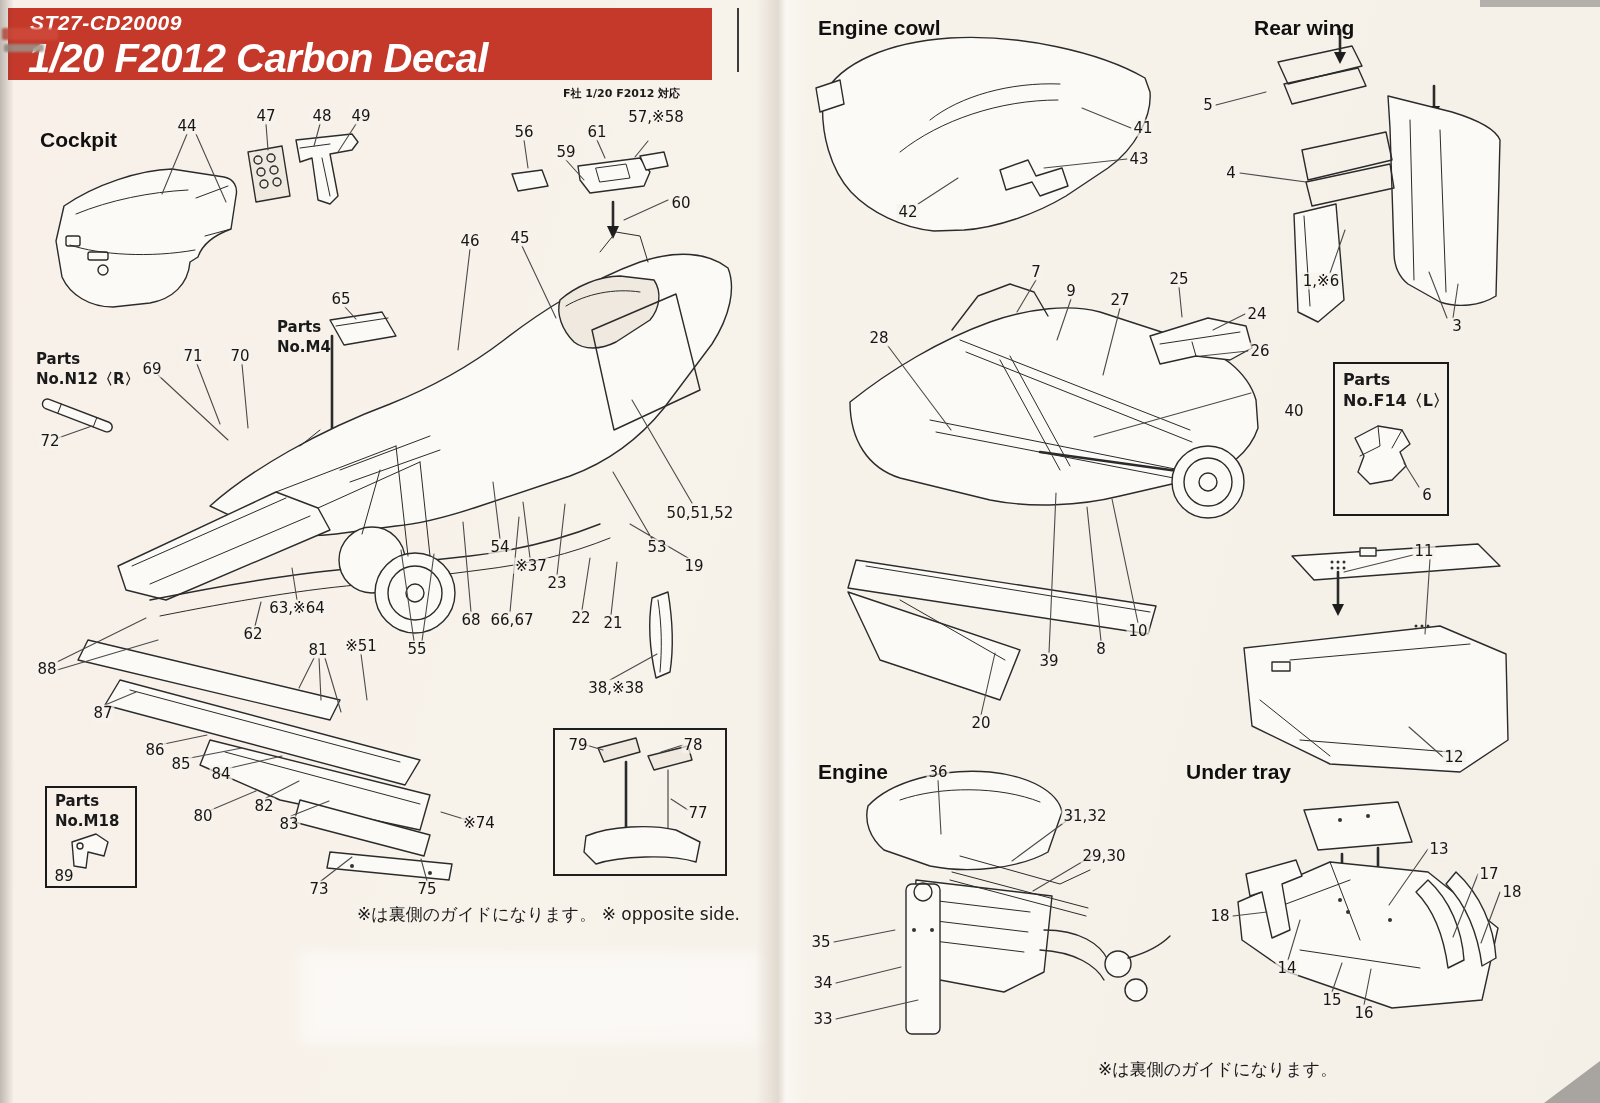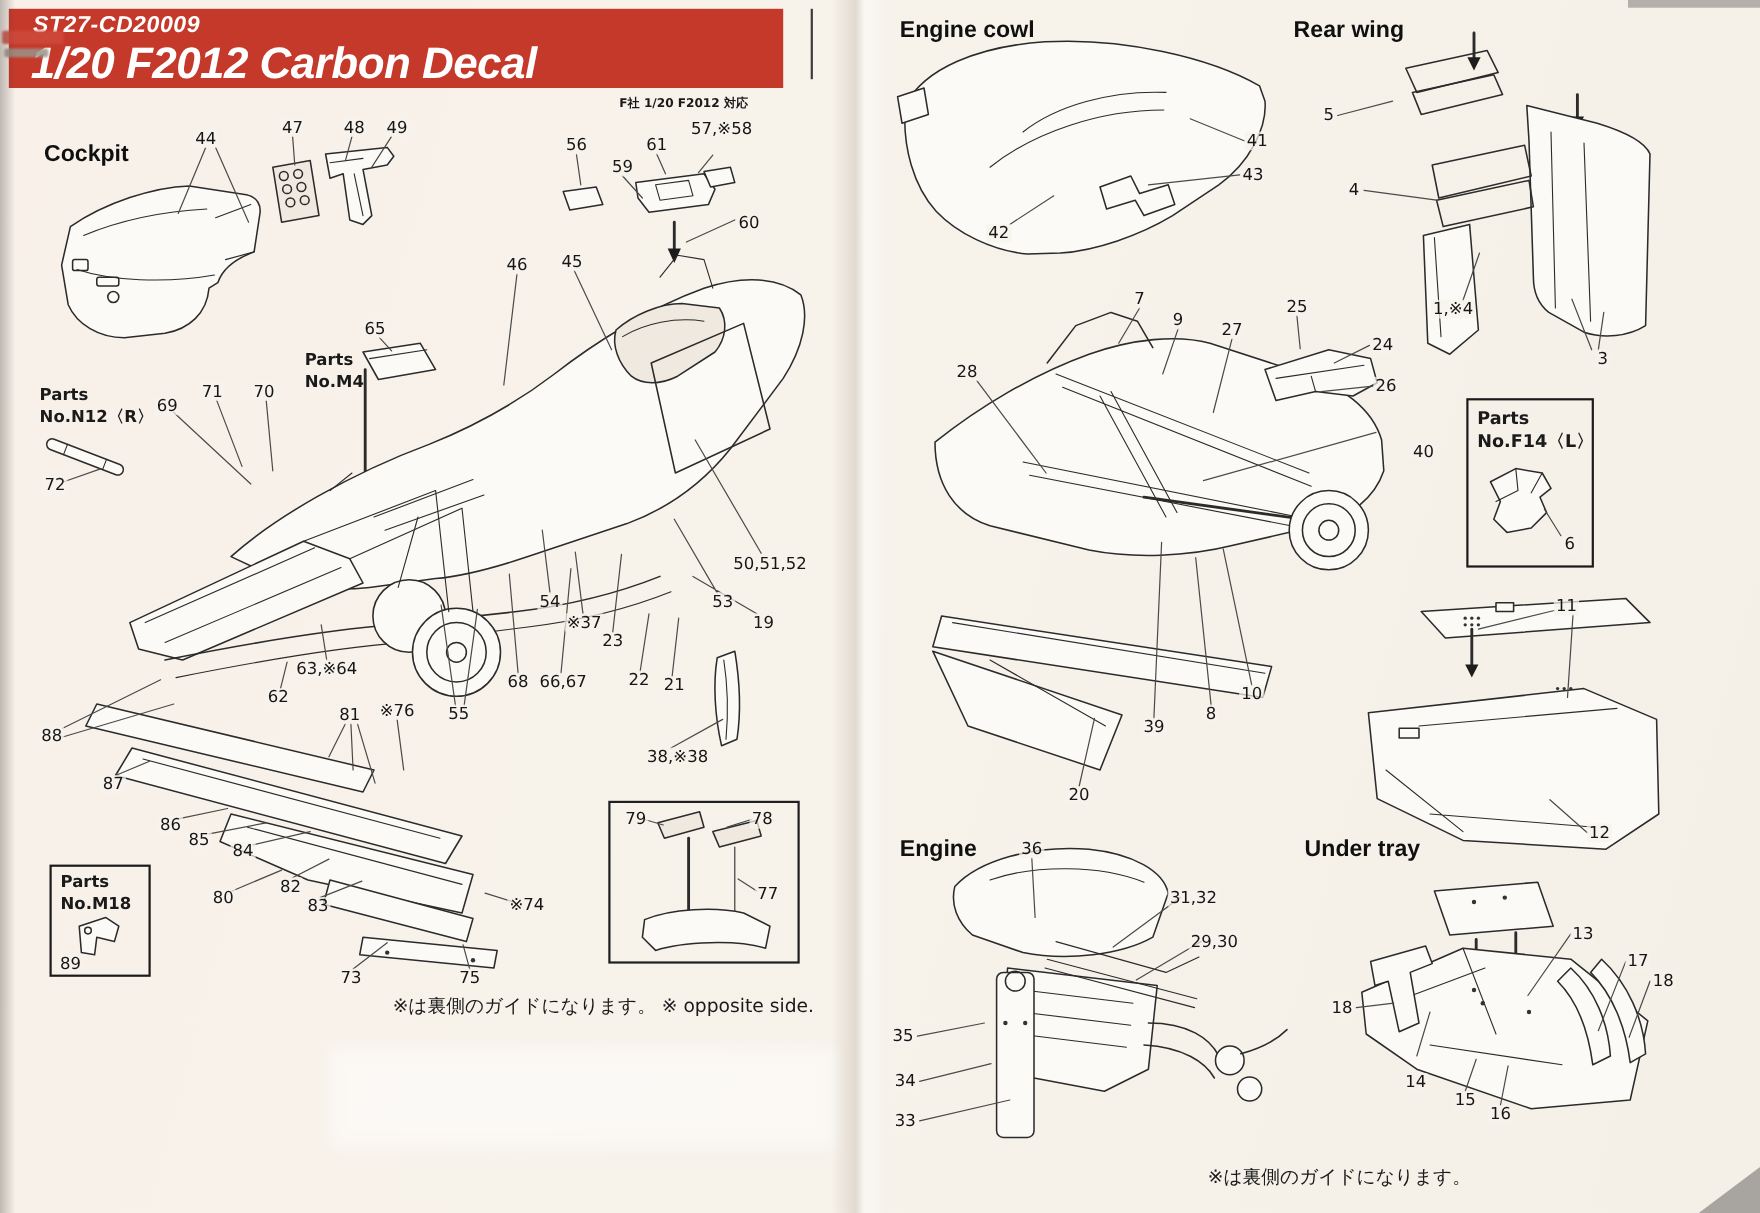--- a/index.html
+++ b/index.html
@@ -268,21 +268,21 @@
   <div class="banner-edge"></div>
   <div class="watermark">
     <div class="w1"></div>
     <div class="w2"></div>
   </div>
 
   <div class="compat txt">F社 1/20 F2012 対応</div>
 
   <h2 class="heading" style="left:40px;top:128px">Cockpit</h2>
   <h2 class="heading" style="left:818px;top:16px">Engine cowl</h2>
-  <h2 class="heading" style="left:1176px;top:16px">Rear wing</h2>
+  <h2 class="heading" style="left:1254px;top:16px">Rear wing</h2>
   <h2 class="heading" style="left:818px;top:760px">Engine</h2>
   <h2 class="heading" style="left:1186px;top:760px">Under tray</h2>
 
   <div class="parts-label" style="left:277px;top:318px">
     <div>Parts</div>
     <div>No.M4</div>
   </div>
   <div class="parts-label" style="left:36px;top:350px">
     <div>Parts</div>
     <div>No.N12〈R〉</div>
@@ -333,41 +333,41 @@
       <span class="callout" style="left: 581px; top: 618px;">22</span>
       <span class="callout" style="left: 613px; top: 623px;">21</span>
       <span class="callout" style="left: 253px; top: 634px;">62</span>
       <span class="callout" style="left: 297px; top: 608px;">63,※64</span>
       <span class="callout" style="left: 471px; top: 620px;">68</span>
       <span class="callout" style="left: 512px; top: 620px;">66,67</span>
       <span class="callout" style="left: 417px; top: 649px;">55</span>
       <span class="callout" style="left: 47px; top: 669px;">88</span>
       <span class="callout" style="left: 103px; top: 713px;">87</span>
       <span class="callout" style="left: 318px; top: 650px;">81</span>
-      <span class="callout" style="left: 361px; top: 646px;">※76</span>
+      <span class="callout" style="left: 361px; top: 646px;">※51</span>
       <span class="callout" style="left: 155px; top: 750px;">86</span>
       <span class="callout" style="left: 181px; top: 764px;">85</span>
       <span class="callout" style="left: 221px; top: 774px;">84</span>
       <span class="callout" style="left: 203px; top: 816px;">80</span>
       <span class="callout" style="left: 264px; top: 806px;">82</span>
       <span class="callout" style="left: 289px; top: 824px;">83</span>
       <span class="callout" style="left: 479px; top: 823px;">※74</span>
       <span class="callout" style="left: 578px; top: 745px;">79</span>
       <span class="callout" style="left: 693px; top: 745px;">78</span>
       <span class="callout" style="left: 698px; top: 813px;">77</span>
       <span class="callout" style="left: 319px; top: 889px;">73</span>
       <span class="callout" style="left: 427px; top: 889px;">75</span>
       <span class="callout" style="left: 64px; top: 876px;">89</span>
       <span class="callout" style="left: 616px; top: 688px;">38,※38</span>
       <span class="callout" style="left: 1143px; top: 128px;">41</span>
       <span class="callout" style="left: 1139px; top: 159px;">43</span>
       <span class="callout" style="left: 908px; top: 212px;">42</span>
       <span class="callout" style="left: 1208px; top: 105px;">5</span>
       <span class="callout" style="left: 1231px; top: 173px;">4</span>
-      <span class="callout" style="left: 1321px; top: 281px;">1,※4</span>
+      <span class="callout" style="left: 1321px; top: 281px;">1,※6</span>
       <span class="callout" style="left: 1457px; top: 326px;">3</span>
       <span class="callout" style="left: 1036px; top: 272px;">7</span>
       <span class="callout" style="left: 1071px; top: 291px;">9</span>
       <span class="callout" style="left: 1120px; top: 300px;">27</span>
       <span class="callout" style="left: 1179px; top: 279px;">25</span>
       <span class="callout" style="left: 1257px; top: 314px;">24</span>
       <span class="callout" style="left: 1260px; top: 351px;">26</span>
       <span class="callout" style="left: 1263px; top: 411px; margin-left: 31px;">40</span>
       <span class="callout" style="left: 879px; top: 338px;">28</span>
       <span class="callout" style="left: 1427px; top: 495px;">6</span>
@@ -380,21 +380,21 @@
       <span class="callout" style="left: 938px; top: 772px;">36</span>
       <span class="callout" style="left: 1085px; top: 816px;">31,32</span>
       <span class="callout" style="left: 1104px; top: 856px;">29,30</span>
       <span class="callout" style="left: 821px; top: 942px;">35</span>
       <span class="callout" style="left: 823px; top: 983px; text-align: center;">34</span>
       <span class="callout" style="left: 823px; top: 1019px;">33</span>
       <span class="callout" style="left: 1439px; top: 849px;">13</span>
       <span class="callout" style="left: 1489px; top: 874px;">17</span>
       <span class="callout" style="left: 1512px; top: 892px;">18</span>
       <span class="callout" style="left: 1220px; top: 916px;">18</span>
-      <span class="callout" style="left: 1287px; top: 968px; margin-top: 16px;">14</span>
+      <span class="callout" style="left: 1287px; top: 968px;">14</span>
       <span class="callout" style="left: 1332px; top: 1000px;">15</span>
       <span class="callout" style="left: 1364px; top: 1013px;">16</span>
     </div>
 
   <div class="white-band"></div>
   <div class="fold"></div>
   <div class="edge-left"></div>
   <div class="corner-tr"></div>
   <div class="corner-br"></div>
 </div>

